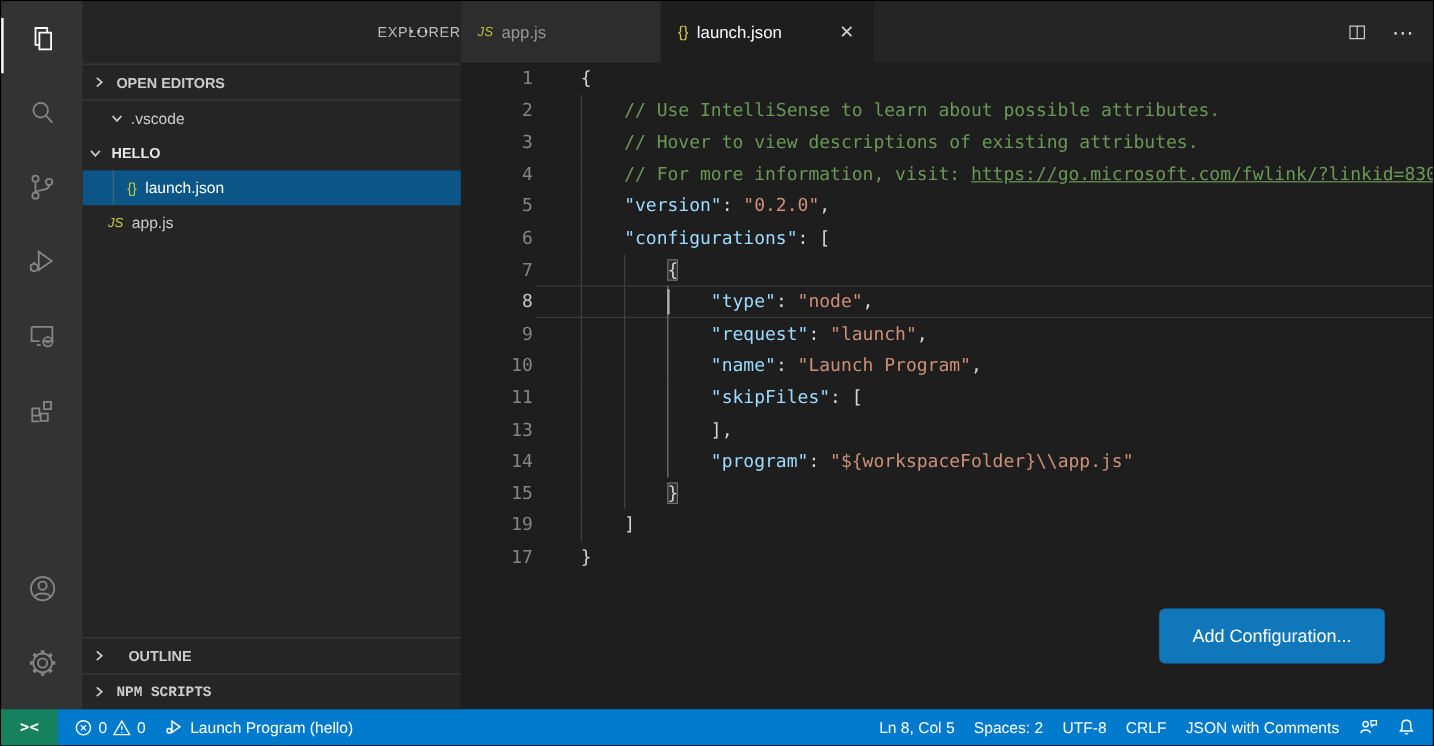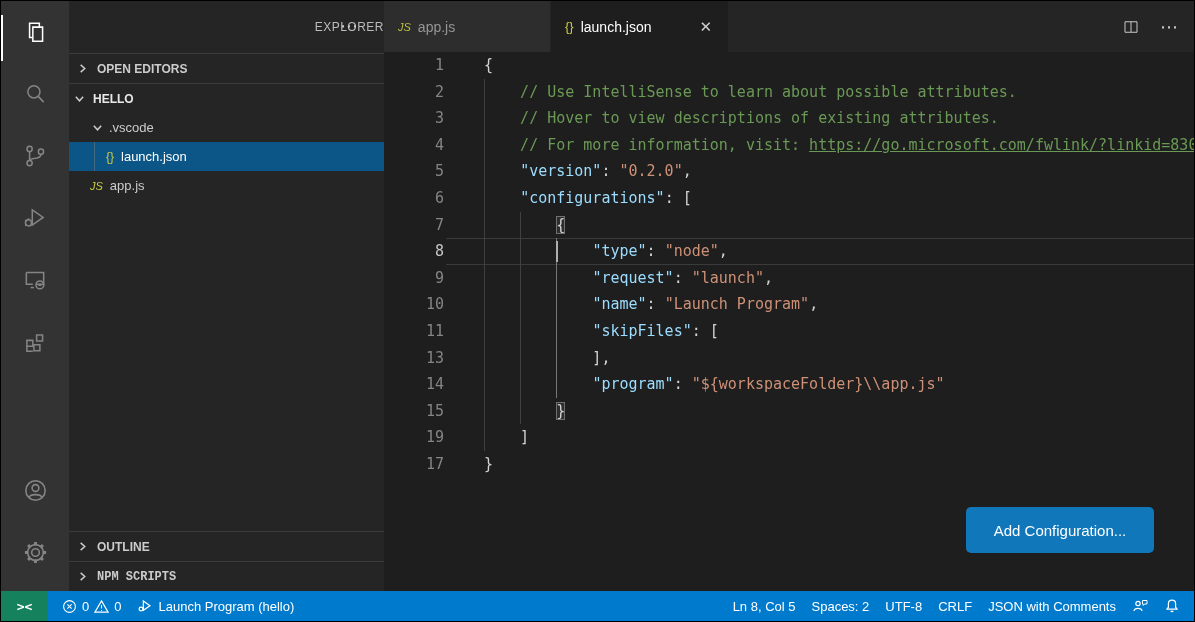--- a/index.html
+++ b/index.html
@@ -155,55 +155,55 @@
       <div class="divider"></div>
       <div class="sb-row section" style="padding-left:5px;">
         <span class="chev">
           <svg width="11" height="11" viewBox="0 0 12 12">
               <path d="M4 2 L8.5 6 L4 10"></path>
             </svg>
           </span>
         <span style="margin-left:7px;">OPEN EDITORS</span>
       </div>
       <div class="divider"></div>
+      <div class="sb-row" style="padding-left:20px;">
+        <span class="chev">
+          <svg width="11" height="11" viewBox="0 0 12 12">
+              <path d="M2 4 L6 8.5 L10 4"></path>
+            </svg>
+          </span>
+        <span style="margin-left:4px;">.vscode</span>
+      </div>
       <div class="sb-row section" style="padding-left:2px;">
         <span class="chev">
           <svg width="11" height="11" viewBox="0 0 12 12">
               <path d="M2 4 L6 8.5 L10 4"></path>
             </svg>
           </span>
         <span style="margin-left:6px; color:#e8e8e8;">HELLO</span>
-      </div>
-      <div class="sb-row" style="padding-left:20px;">
-        <span class="chev">
-          <svg width="11" height="11" viewBox="0 0 12 12">
-              <path d="M2 4 L6 8.5 L10 4"></path>
-            </svg>
-          </span>
-        <span style="margin-left:4px;">.vscode</span>
       </div>
       <div class="sb-row selected" style="padding-left:37px;">
         <div class="tree-guide"></div>
         <span class="file-ico">{}</span>
         <span>launch.json</span>
       </div>
       <div class="sb-row" style="padding-left:21px;">
         <span class="file-ico" style="font-size:11px; font-style:italic;">JS</span>
         <span>app.js</span>
       </div>
 
       <div class="sb-bottom">
         <div class="divider"></div>
         <div class="sb-row section" style="padding-left:5px;">
           <span class="chev">
             <svg width="11" height="11" viewBox="0 0 12 12">
                 <path d="M4 2 L8.5 6 L4 10"></path>
               </svg>
             </span>
-          <span style="margin-left:7px;">OUTLINE</span>
+          <span style="margin-left:17px;">OUTLINE</span>
         </div>
         <div class="divider"></div>
         <div class="sb-row section" style="padding-left:5px;">
           <span class="chev">
             <svg width="11" height="11" viewBox="0 0 12 12">
                 <path d="M4 2 L8.5 6 L4 10"></path>
               </svg>
             </span>
           <span style="margin-left:7px;font-family:Liberation Mono, monospace;">NPM SCRIPTS</span>
         </div>

